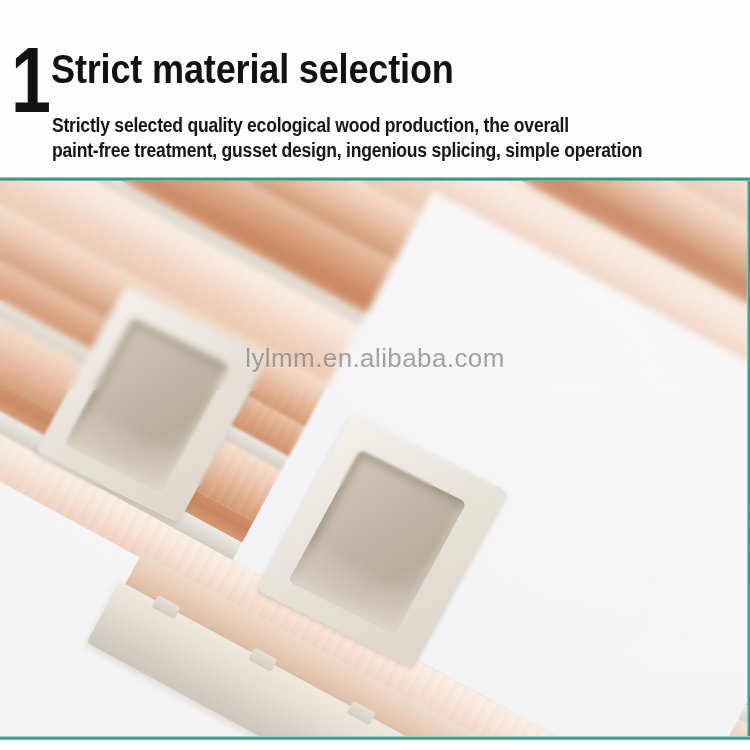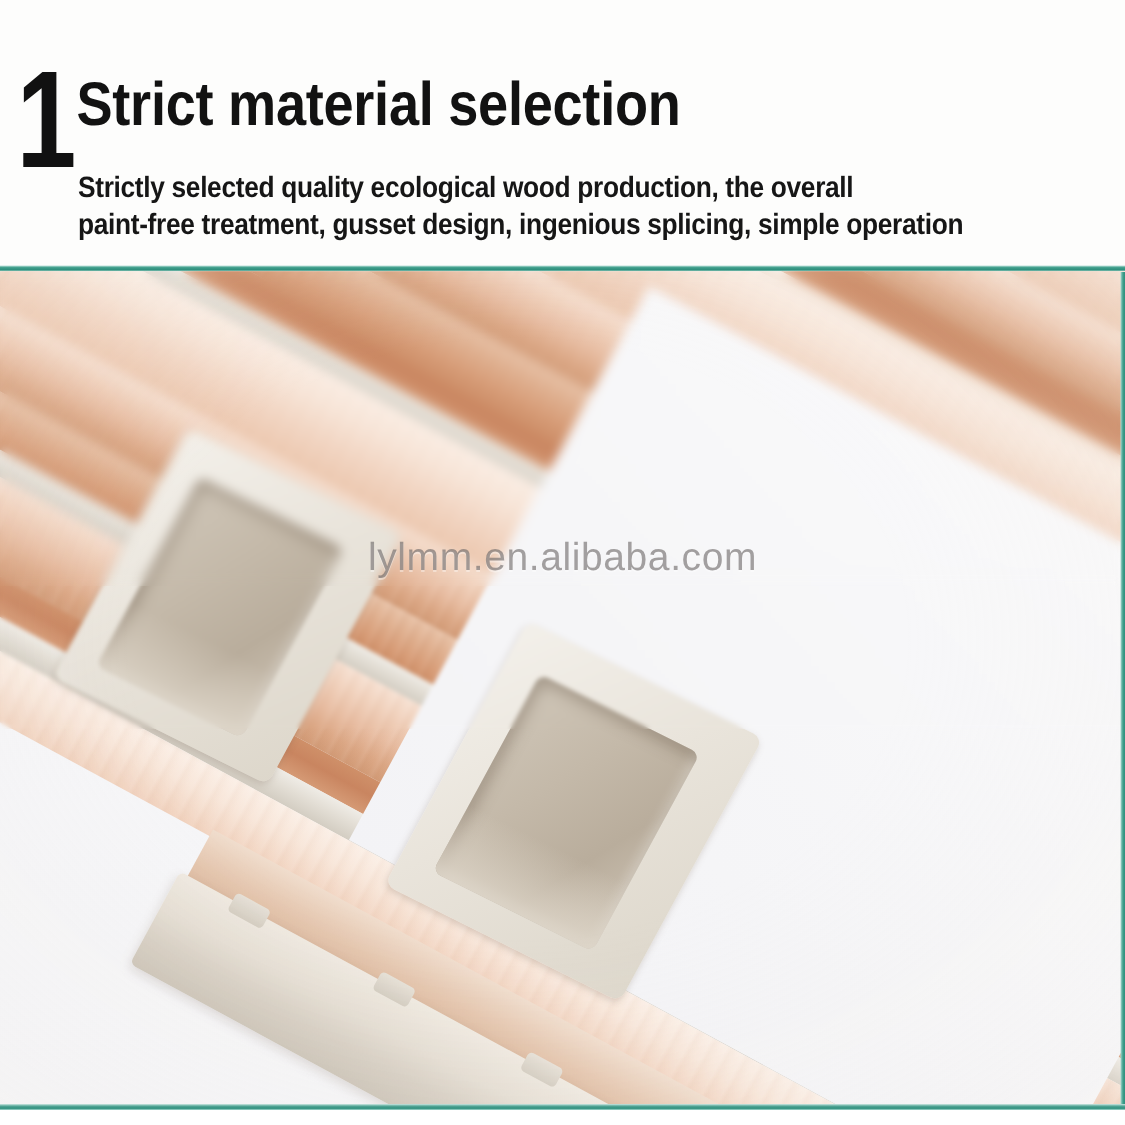--- a/index.html
+++ b/index.html
@@ -297,19 +297,19 @@
           <div class="bore-floor"></div>
         </div>
       </div>
 
       <div class="dof-mid"></div>
       <div class="dof-far"></div>
       <div class="photo-soft"></div>
     </div>
   </div>
 
-  <div class="watermark" style="top:356px;">lylmm.en.alibaba.com</div>
+  <div class="watermark" style="top:343px;">lylmm.en.alibaba.com</div>
 
   <div class="rule-right"></div>
   <div class="divider-bottom"></div>
   <div class="footer-strip"></div>
 
 </div>
 
 </body></html>

